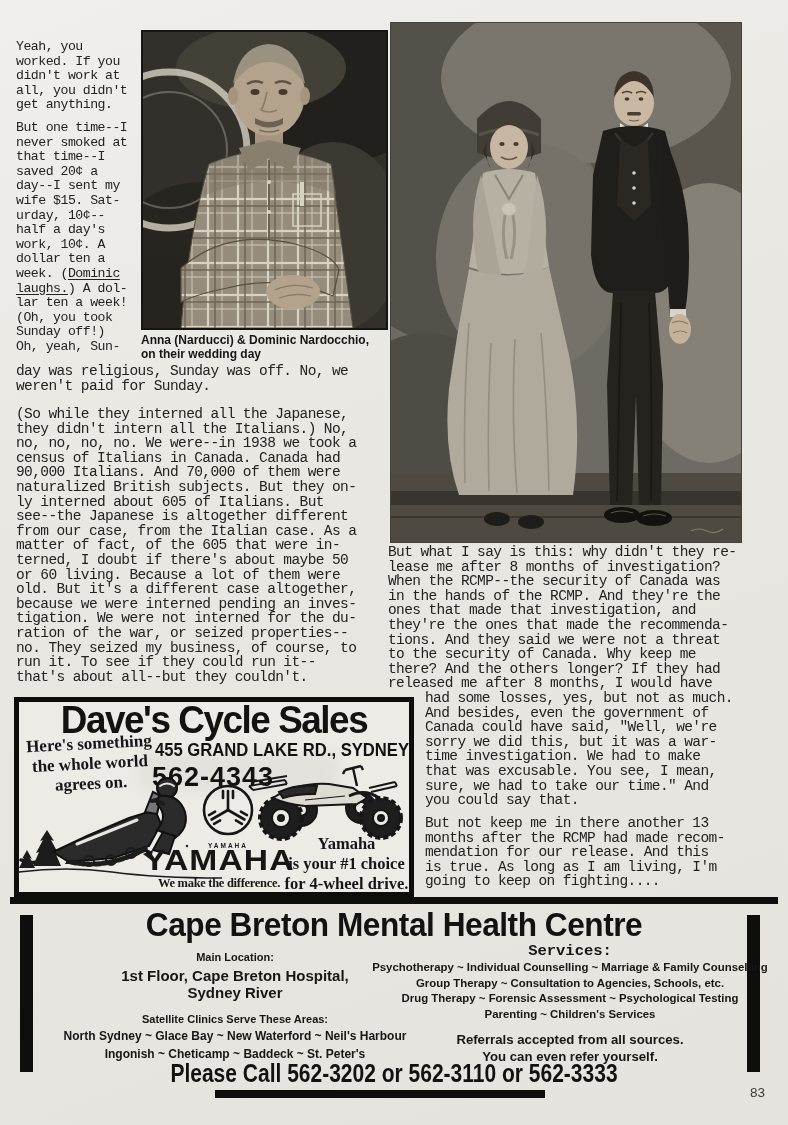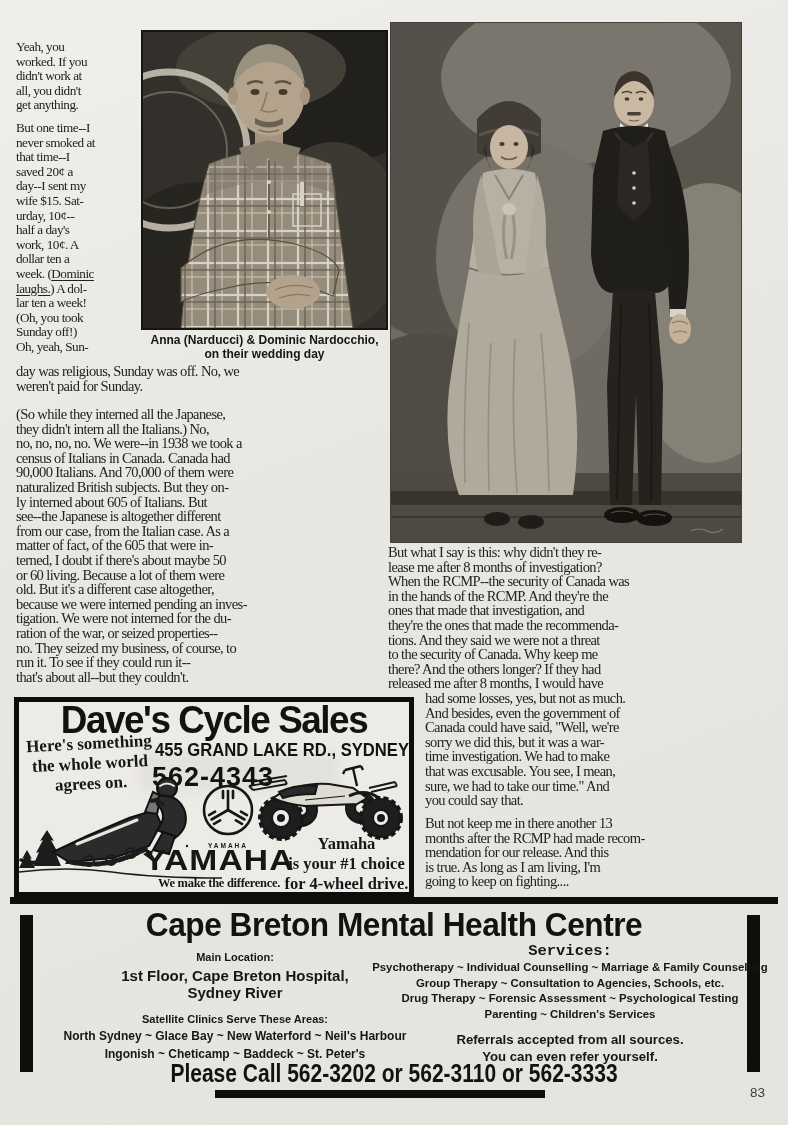--- a/index.html
+++ b/index.html
@@ -1,26 +1,26 @@
 <!DOCTYPE html>
 <html><head>
 <meta charset="utf-8">
 <style>
   html,body{margin:0;padding:0;background:#b9b6b0;}
   .page{position:relative;width:788px;height:1125px;margin:0 auto;overflow:hidden;
         background:linear-gradient(160deg,#f0efeb 0%,#e9e7e2 40%,#e5e3dd 100%);
         font-family:"Liberation Sans",sans-serif;color:#1e1e1c;}
   .abs{position:absolute;}
-  .mono{font-family:Liberation Serif, serif;color:#222220;}
+  .mono{font-family:Liberation Mono, monospace;color:#222220;}
   .body-txt{font-size:14.5px;line-height:14.6px;letter-spacing:-0.6px;}
   .body-sm{font-size:13.2px;line-height:14.6px;letter-spacing:-0.5px;}
   .tline{white-space:pre;}
   .u{text-decoration:underline;text-underline-offset:2px;}
   .photo-frame{border:2px solid #151513;background:#3a3833;box-sizing:border-box;}
-  .caption{font-weight:bold;font-size:12px;line-height:13.5px;color:#151513;text-align:center;}
+  .caption{font-weight:bold;font-size:12px;line-height:13.5px;color:#151513;text-align:left;}
   
   .daves{border:5px solid #0d0d0b;background:#edebe6;box-sizing:border-box;}
   .daves-title{width:100%;text-align:center;font-weight:bold;font-size:38px;line-height:40px;
                letter-spacing:-1.5px;color:#121210;transform:scaleX(0.97);transform-origin:center;}
   .tagline{font-family:"Liberation Serif",serif;font-weight:bold;font-size:17px;line-height:20px;
            text-align:center;transform:rotate(-3deg);color:#16161a;}
   .address{font-weight:bold;font-size:17.5px;letter-spacing:0;transform:scaleX(0.95);
            transform-origin:left center;white-space:nowrap;color:#121210;}
   .phone{font-weight:bold;font-size:27px;letter-spacing:1px;color:#121210;}
   .yam-logotype{font-weight:900;font-size:30px;letter-spacing:1px;color:#161614;text-align:center;

